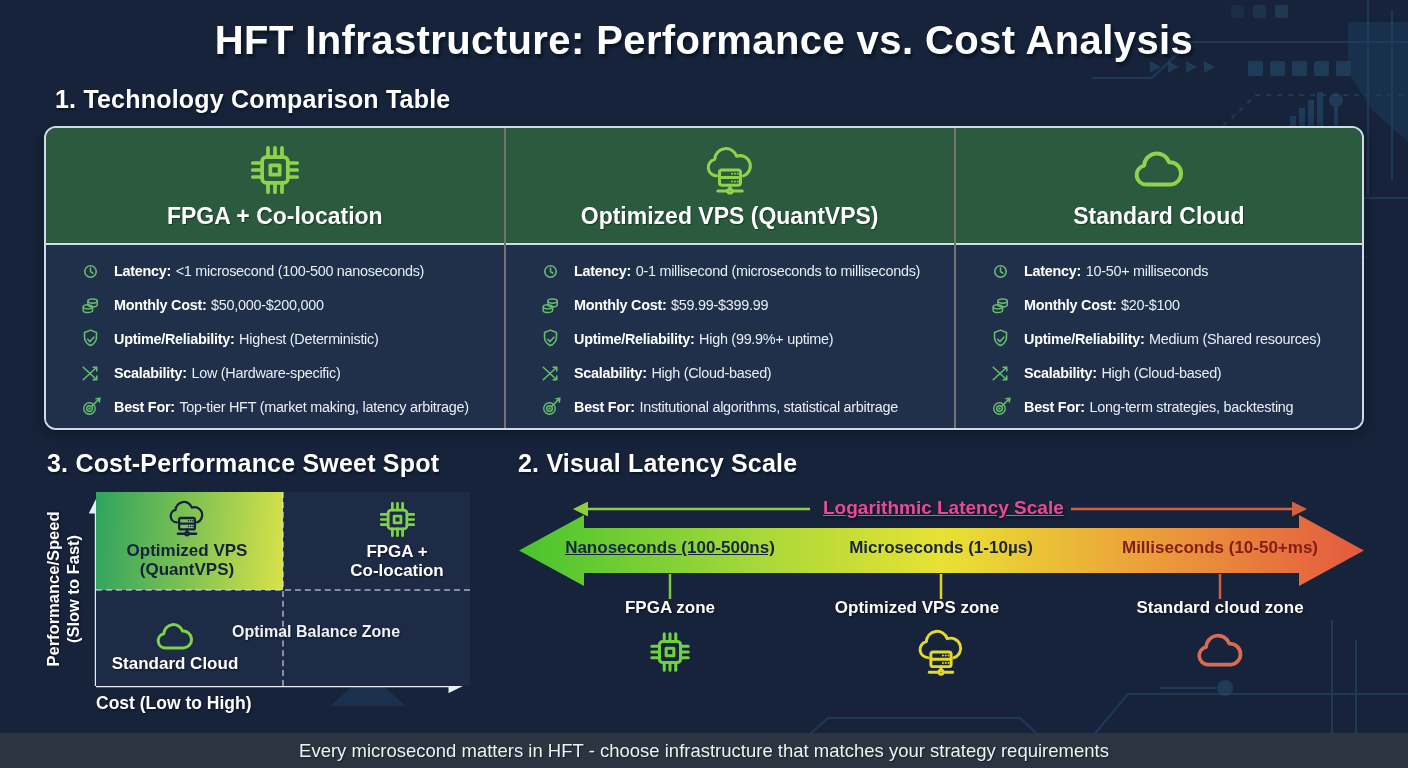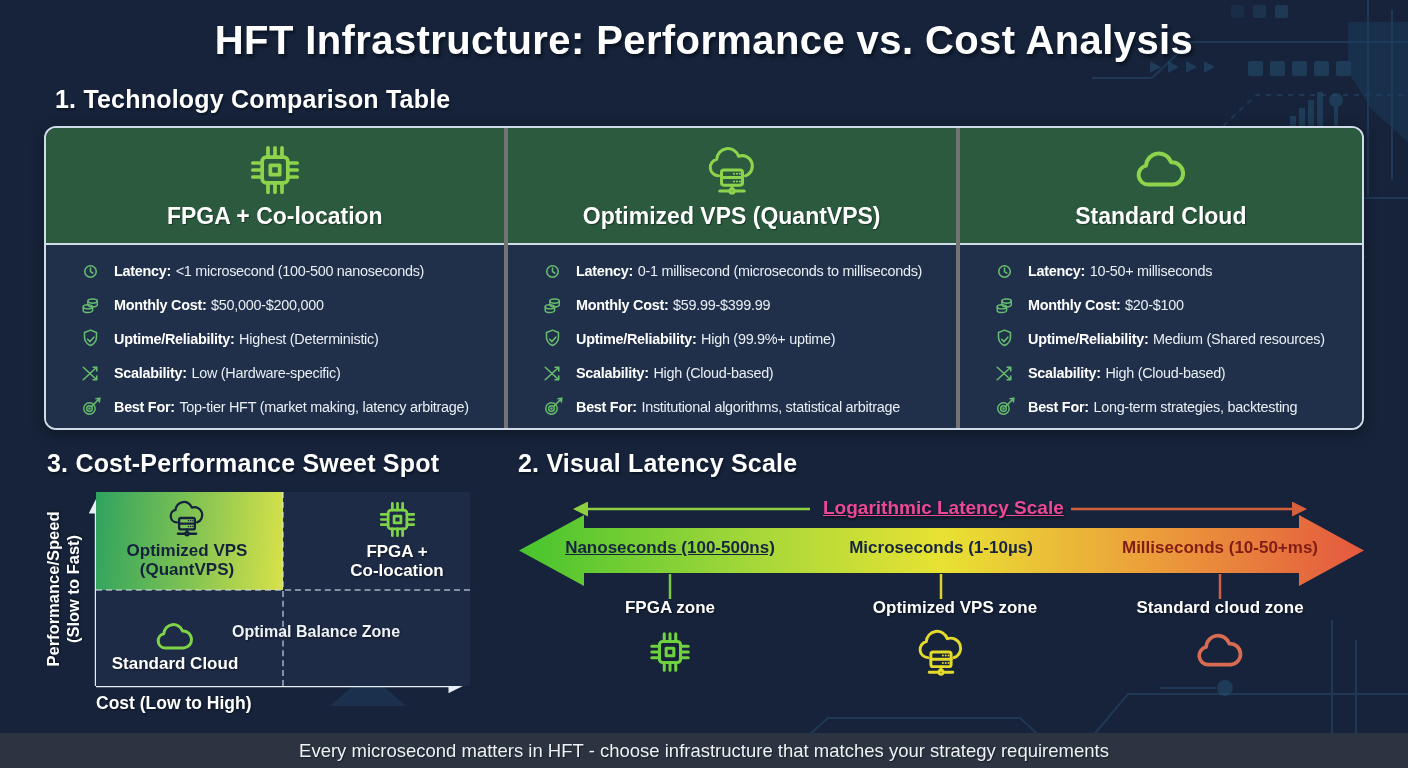--- a/index.html
+++ b/index.html
@@ -30,21 +30,21 @@
   #sec2-heading { left:518px; top:449px; }
 
   
   .cmp-table {
     position:absolute; left:44px; top:126px; width:1320px; height:304px; z-index:2;
     border:2px solid #cfdbe6; border-radius:12px; overflow:hidden;
     display:grid; grid-template-columns:1fr 1fr 1fr;
     box-shadow:0 4px 14px rgba(0,0,0,.35);
   }
   .cmp-col { display:flex; flex-direction:column; }
-  .cmp-col + .cmp-col { border-left:4px solid #737373; }
+  .cmp-col + .cmp-col { border-left:2px solid #737373; }
   .col-header {
     height:117px; flex:none; background:#2b5a3e; border-bottom:2px solid #cfdbe6;
     display:flex; flex-direction:column; align-items:center; justify-content:center; gap:5px;
   }
   .hicon { width:56px; height:56px; color:#8ed34c; --icon-fill:#2b5a3e; }
   .hicon svg { width:100%; height:100%; }
   .hlabel { font-size:23px; font-weight:bold; color:#ffffff; text-shadow:1px 1px 1px rgba(0,0,0,.4); }
   .col-body {
     flex:1; background:#20304b; padding:9px 8px 6px 32px;
     display:flex; flex-direction:column; justify-content:space-around;
@@ -460,21 +460,21 @@
     <path d="M702 79v25" stroke="#cf5f48" stroke-width="2.5"></path>
   </svg>
 
   <div class="scale-title">Logarithmic Latency Scale</div>
 
   <div class="band-label" style="left:670px;text-decoration:underline;">Nanoseconds (100-500ns)</div>
   <div class="band-label" style="left:941px;">Microseconds (1-10µs)</div>
   <div class="band-label red" style="left:1220px;">Milliseconds (10-50+ms)</div>
 
   <div class="zone-label" style="left:670px;">FPGA zone</div>
-  <div class="zone-label" style="left:955px;text-align:center;">Optimized VPS zone</div>
+  <div class="zone-label" style="left:917px;text-align:center;">Optimized VPS zone</div>
   <div class="zone-label" style="left:1220px;">Standard cloud zone</div>
 
   <span class="zone-icon" style="left:647px; top:629px; width:46px; height:46px; color:#6fd23f;">
       <svg viewBox="0 0 48 48" fill="none" stroke="currentColor" stroke-width="3.2" stroke-linecap="round" stroke-linejoin="round" style="width: 100%; height: 100%; display: block;">
         <rect x="13" y="13" width="22" height="22" rx="3.5"></rect>
         <rect x="20" y="20" width="8" height="8"></rect>
         <path d="M18 13V5M24 13V5M30 13V5M18 43v-8M24 43v-8M30 43v-8M13 18H5M13 24H5M13 30H5M43 18h-8M43 24h-8M43 30h-8"></path>
       </svg>
     </span>
   <span class="zone-icon" style="left:914px; top:625px; width:54px; height:54px; color:#e4da2b; --icon-fill:#16233a;">

